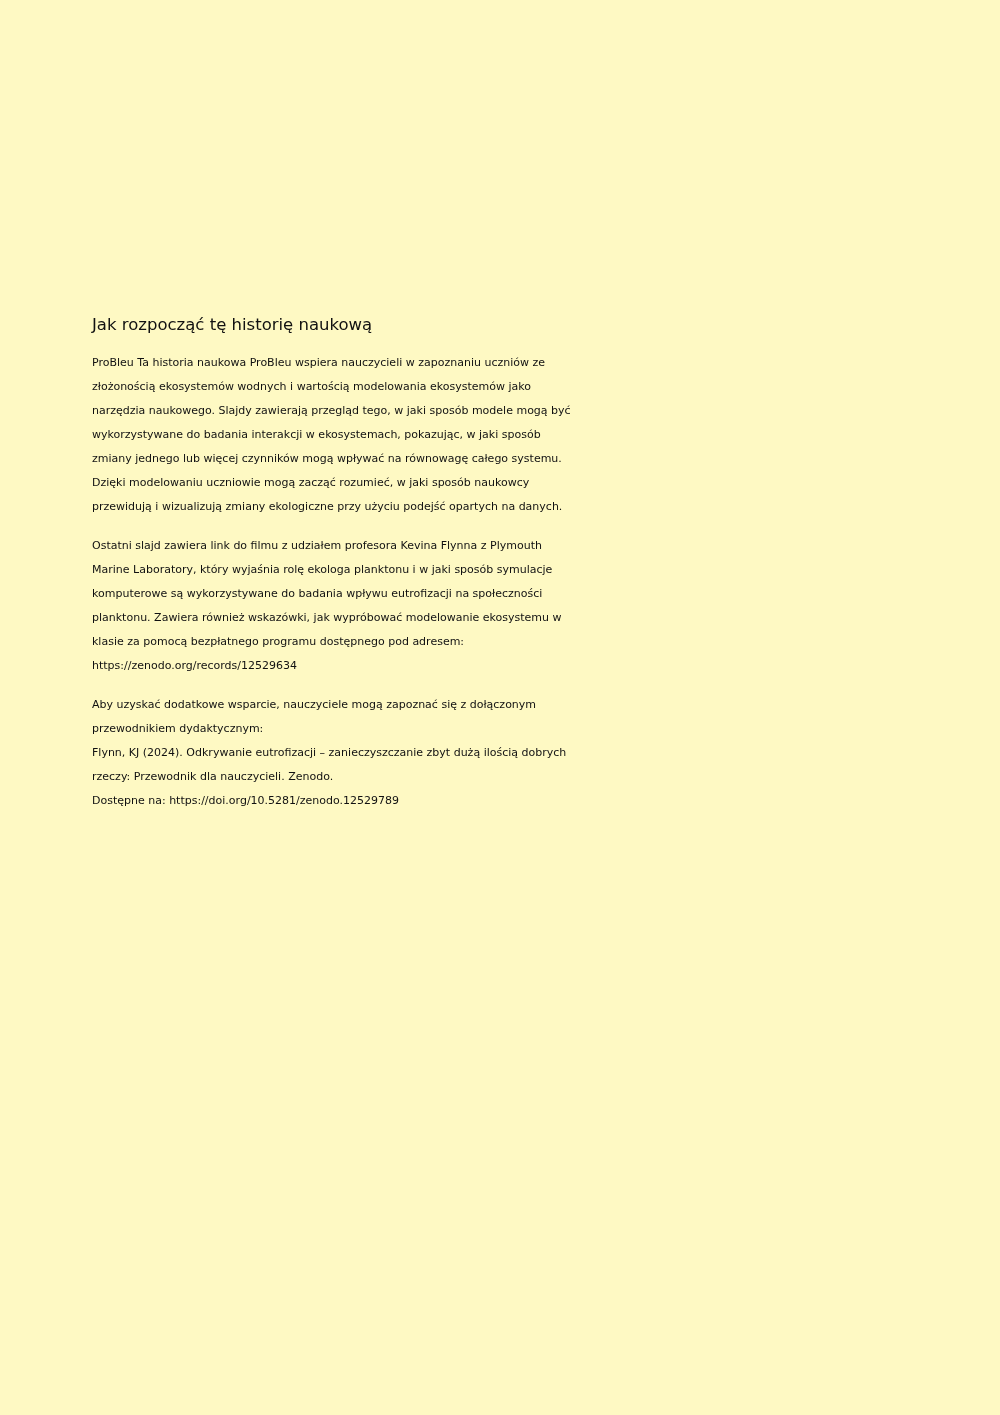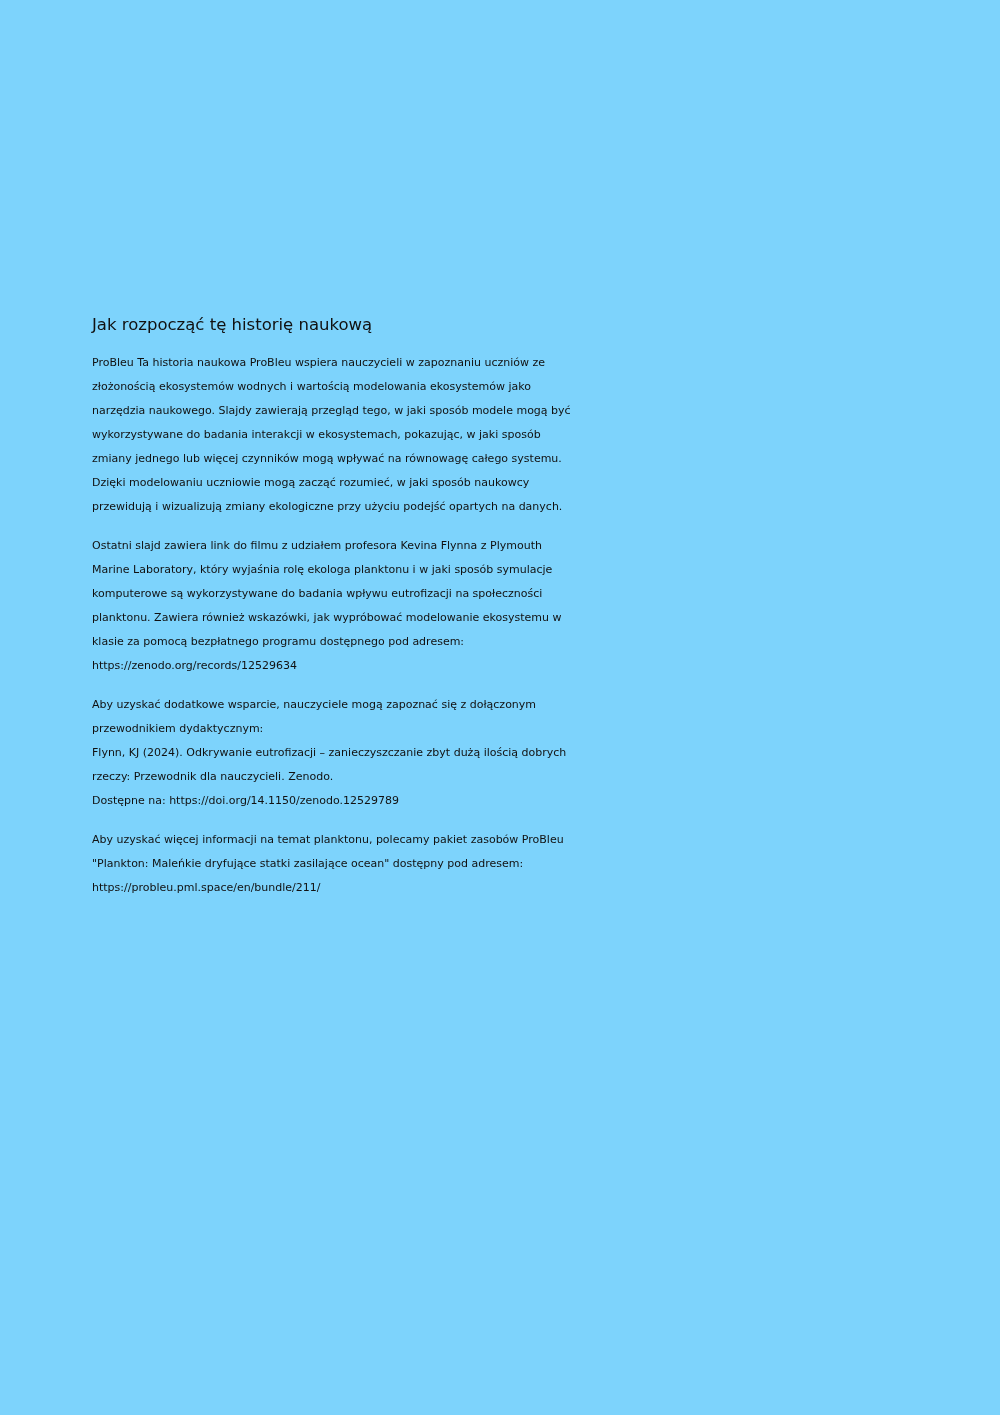--- a/index.html
+++ b/index.html
@@ -4,21 +4,21 @@
 <style>
   html, body {
     margin: 0;
     padding: 0;
     background: #ffffff;
   }
   .page {
     position: relative;
     width: 1000px;
     height: 1415px;
-    background: #7dd3fc;
+    background: #fef9c3;
     overflow: hidden;
     font-family: "DejaVu Sans", "Liberation Sans", sans-serif;
     color: #111111;
   }
   .doc {
     position: absolute;
     left: 92px;
     top: 313px;
     width: 812px;
   }
@@ -55,18 +55,15 @@
     <p class="para">Ostatni slajd zawiera link do filmu z udziałem profesora Kevina Flynna z Plymouth
 Marine Laboratory, który wyjaśnia rolę ekologa planktonu i w jaki sposób symulacje
 komputerowe są wykorzystywane do badania wpływu eutrofizacji na społeczności
 planktonu. Zawiera również wskazówki, jak wypróbować modelowanie ekosystemu w
 klasie za pomocą bezpłatnego programu dostępnego pod adresem:
 https://zenodo.org/records/12529634</p>
     <p class="para">Aby uzyskać dodatkowe wsparcie, nauczyciele mogą zapoznać się z dołączonym
 przewodnikiem dydaktycznym:
 Flynn, KJ (2024). Odkrywanie eutrofizacji – zanieczyszczanie zbyt dużą ilością dobrych
 rzeczy: Przewodnik dla nauczycieli. Zenodo.
-Dostępne na: https://doi.org/14.1150/zenodo.12529789</p>
-    <p class="para">Aby uzyskać więcej informacji na temat planktonu, polecamy pakiet zasobów ProBleu
-"Plankton: Maleńkie dryfujące statki zasilające ocean" dostępny pod adresem:
-https://probleu.pml.space/en/bundle/211/</p>
+Dostępne na: https://doi.org/10.5281/zenodo.12529789</p>
   </div>
 </div>
 
 </body></html>

